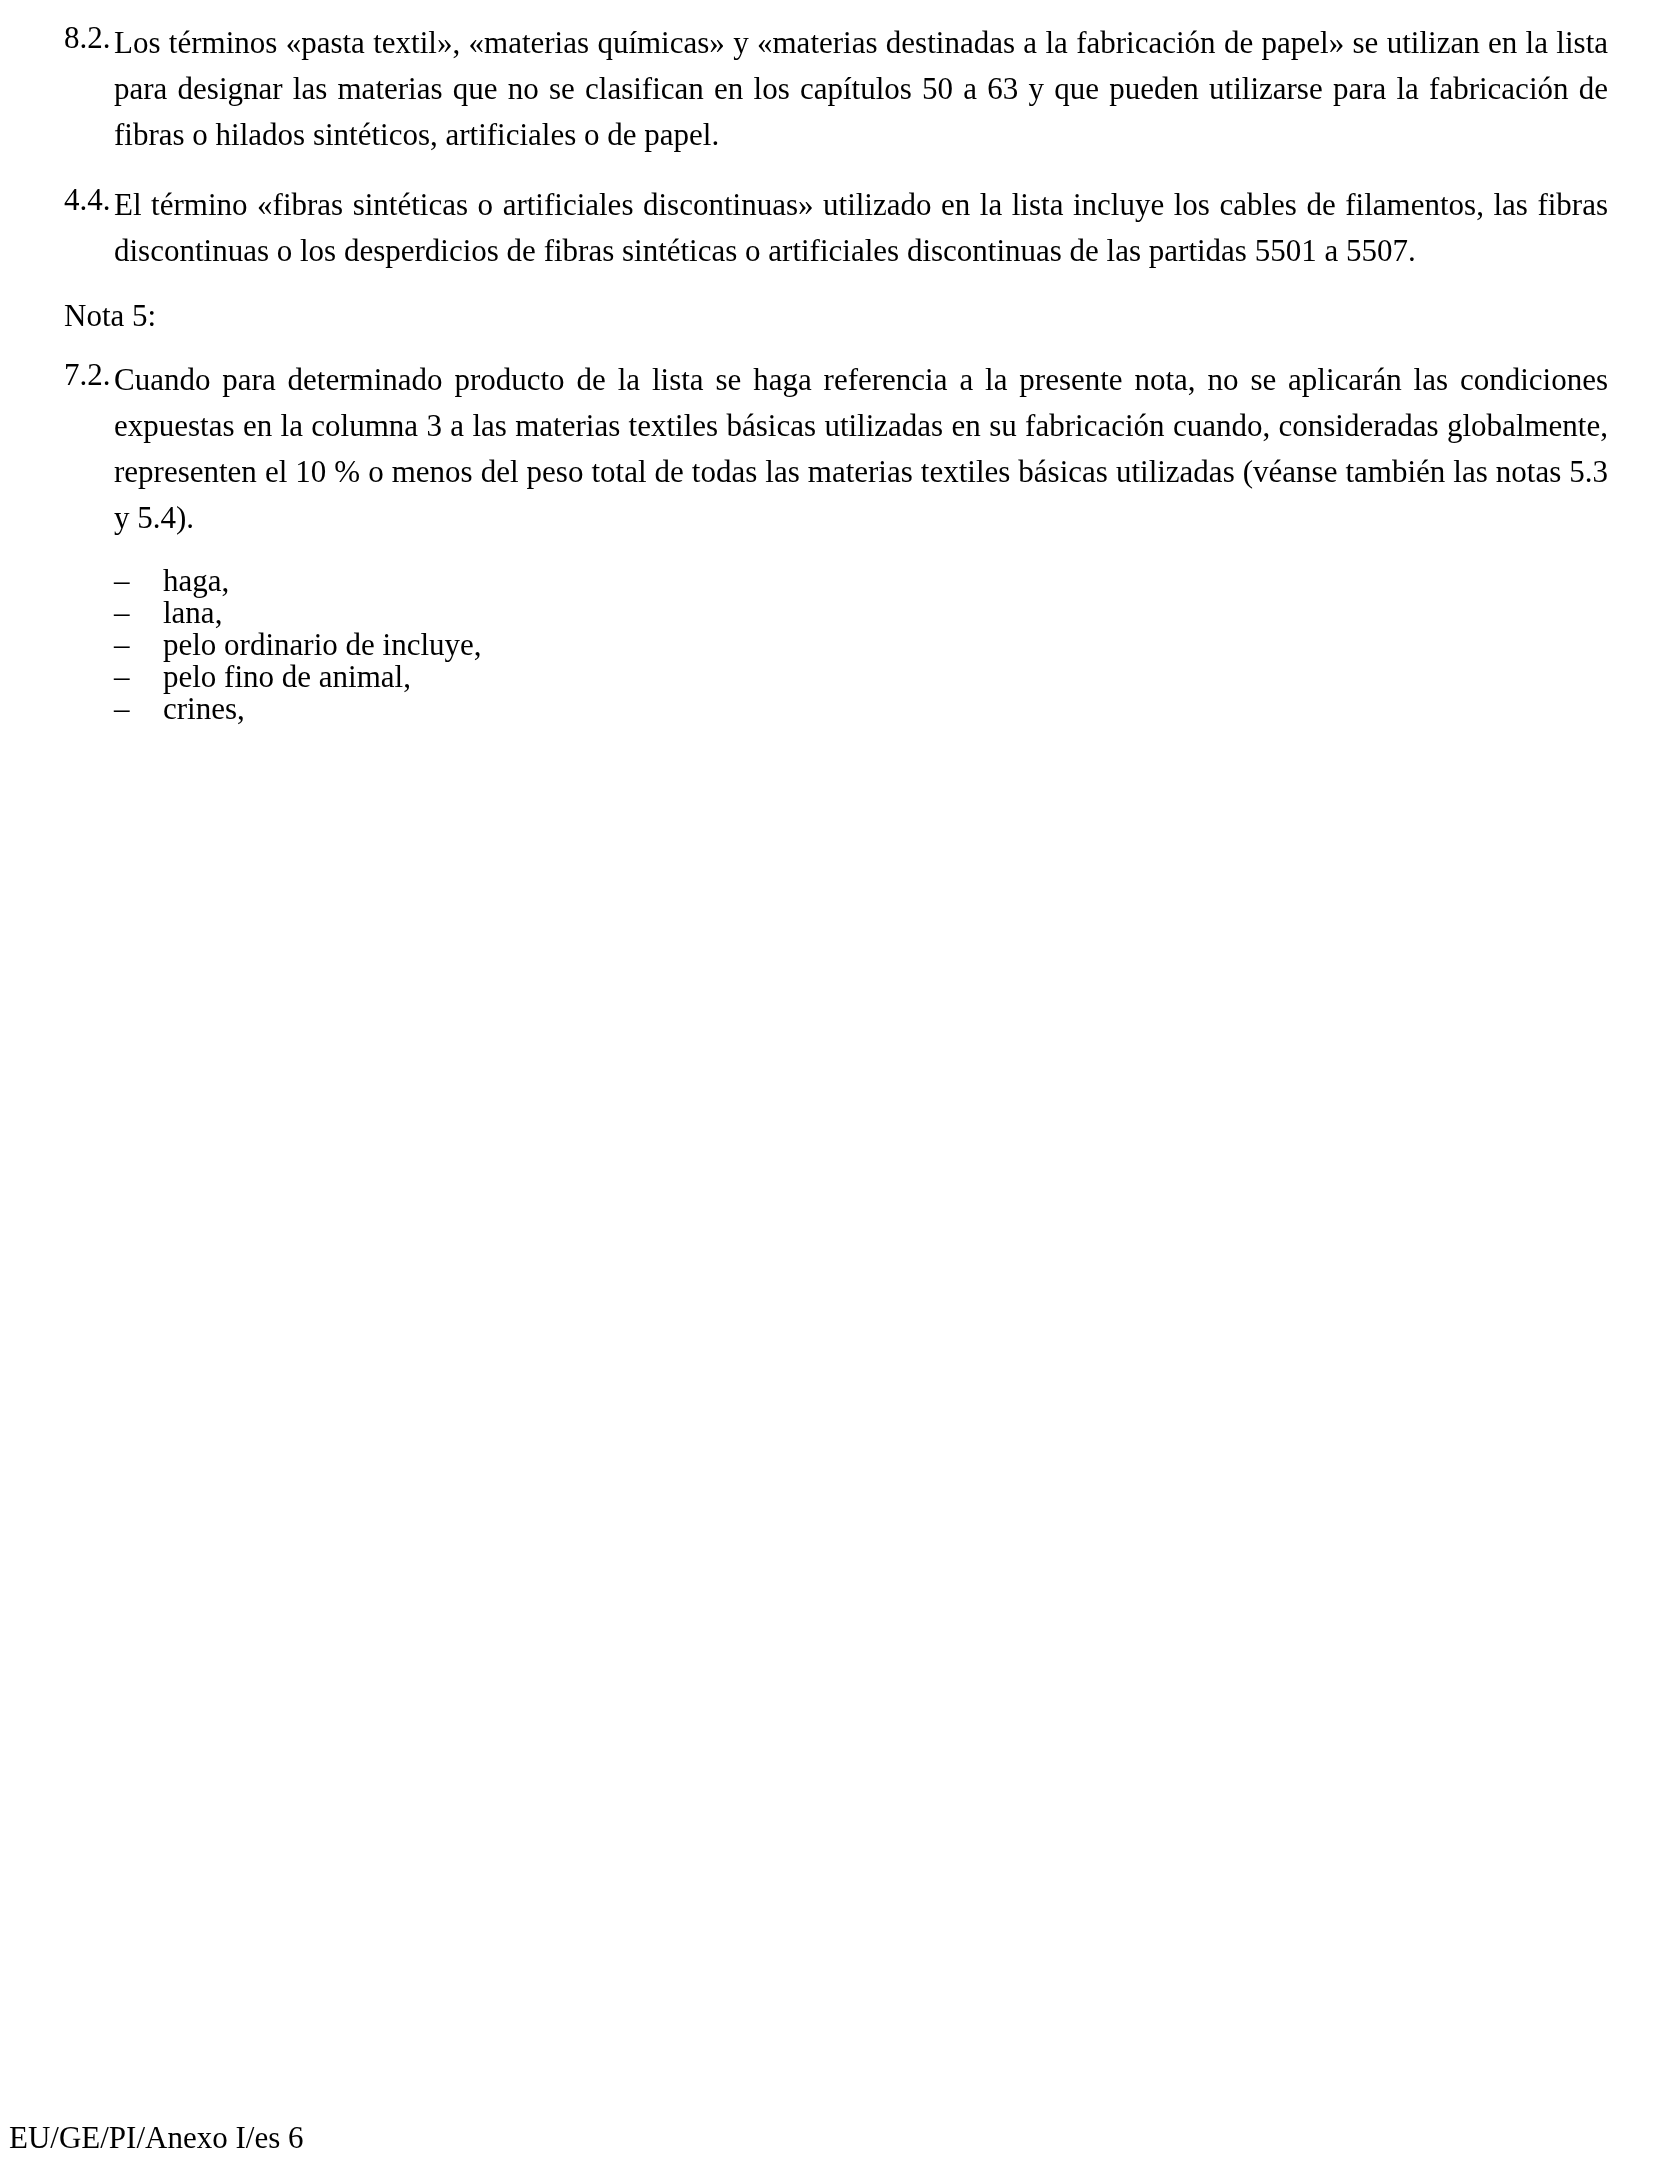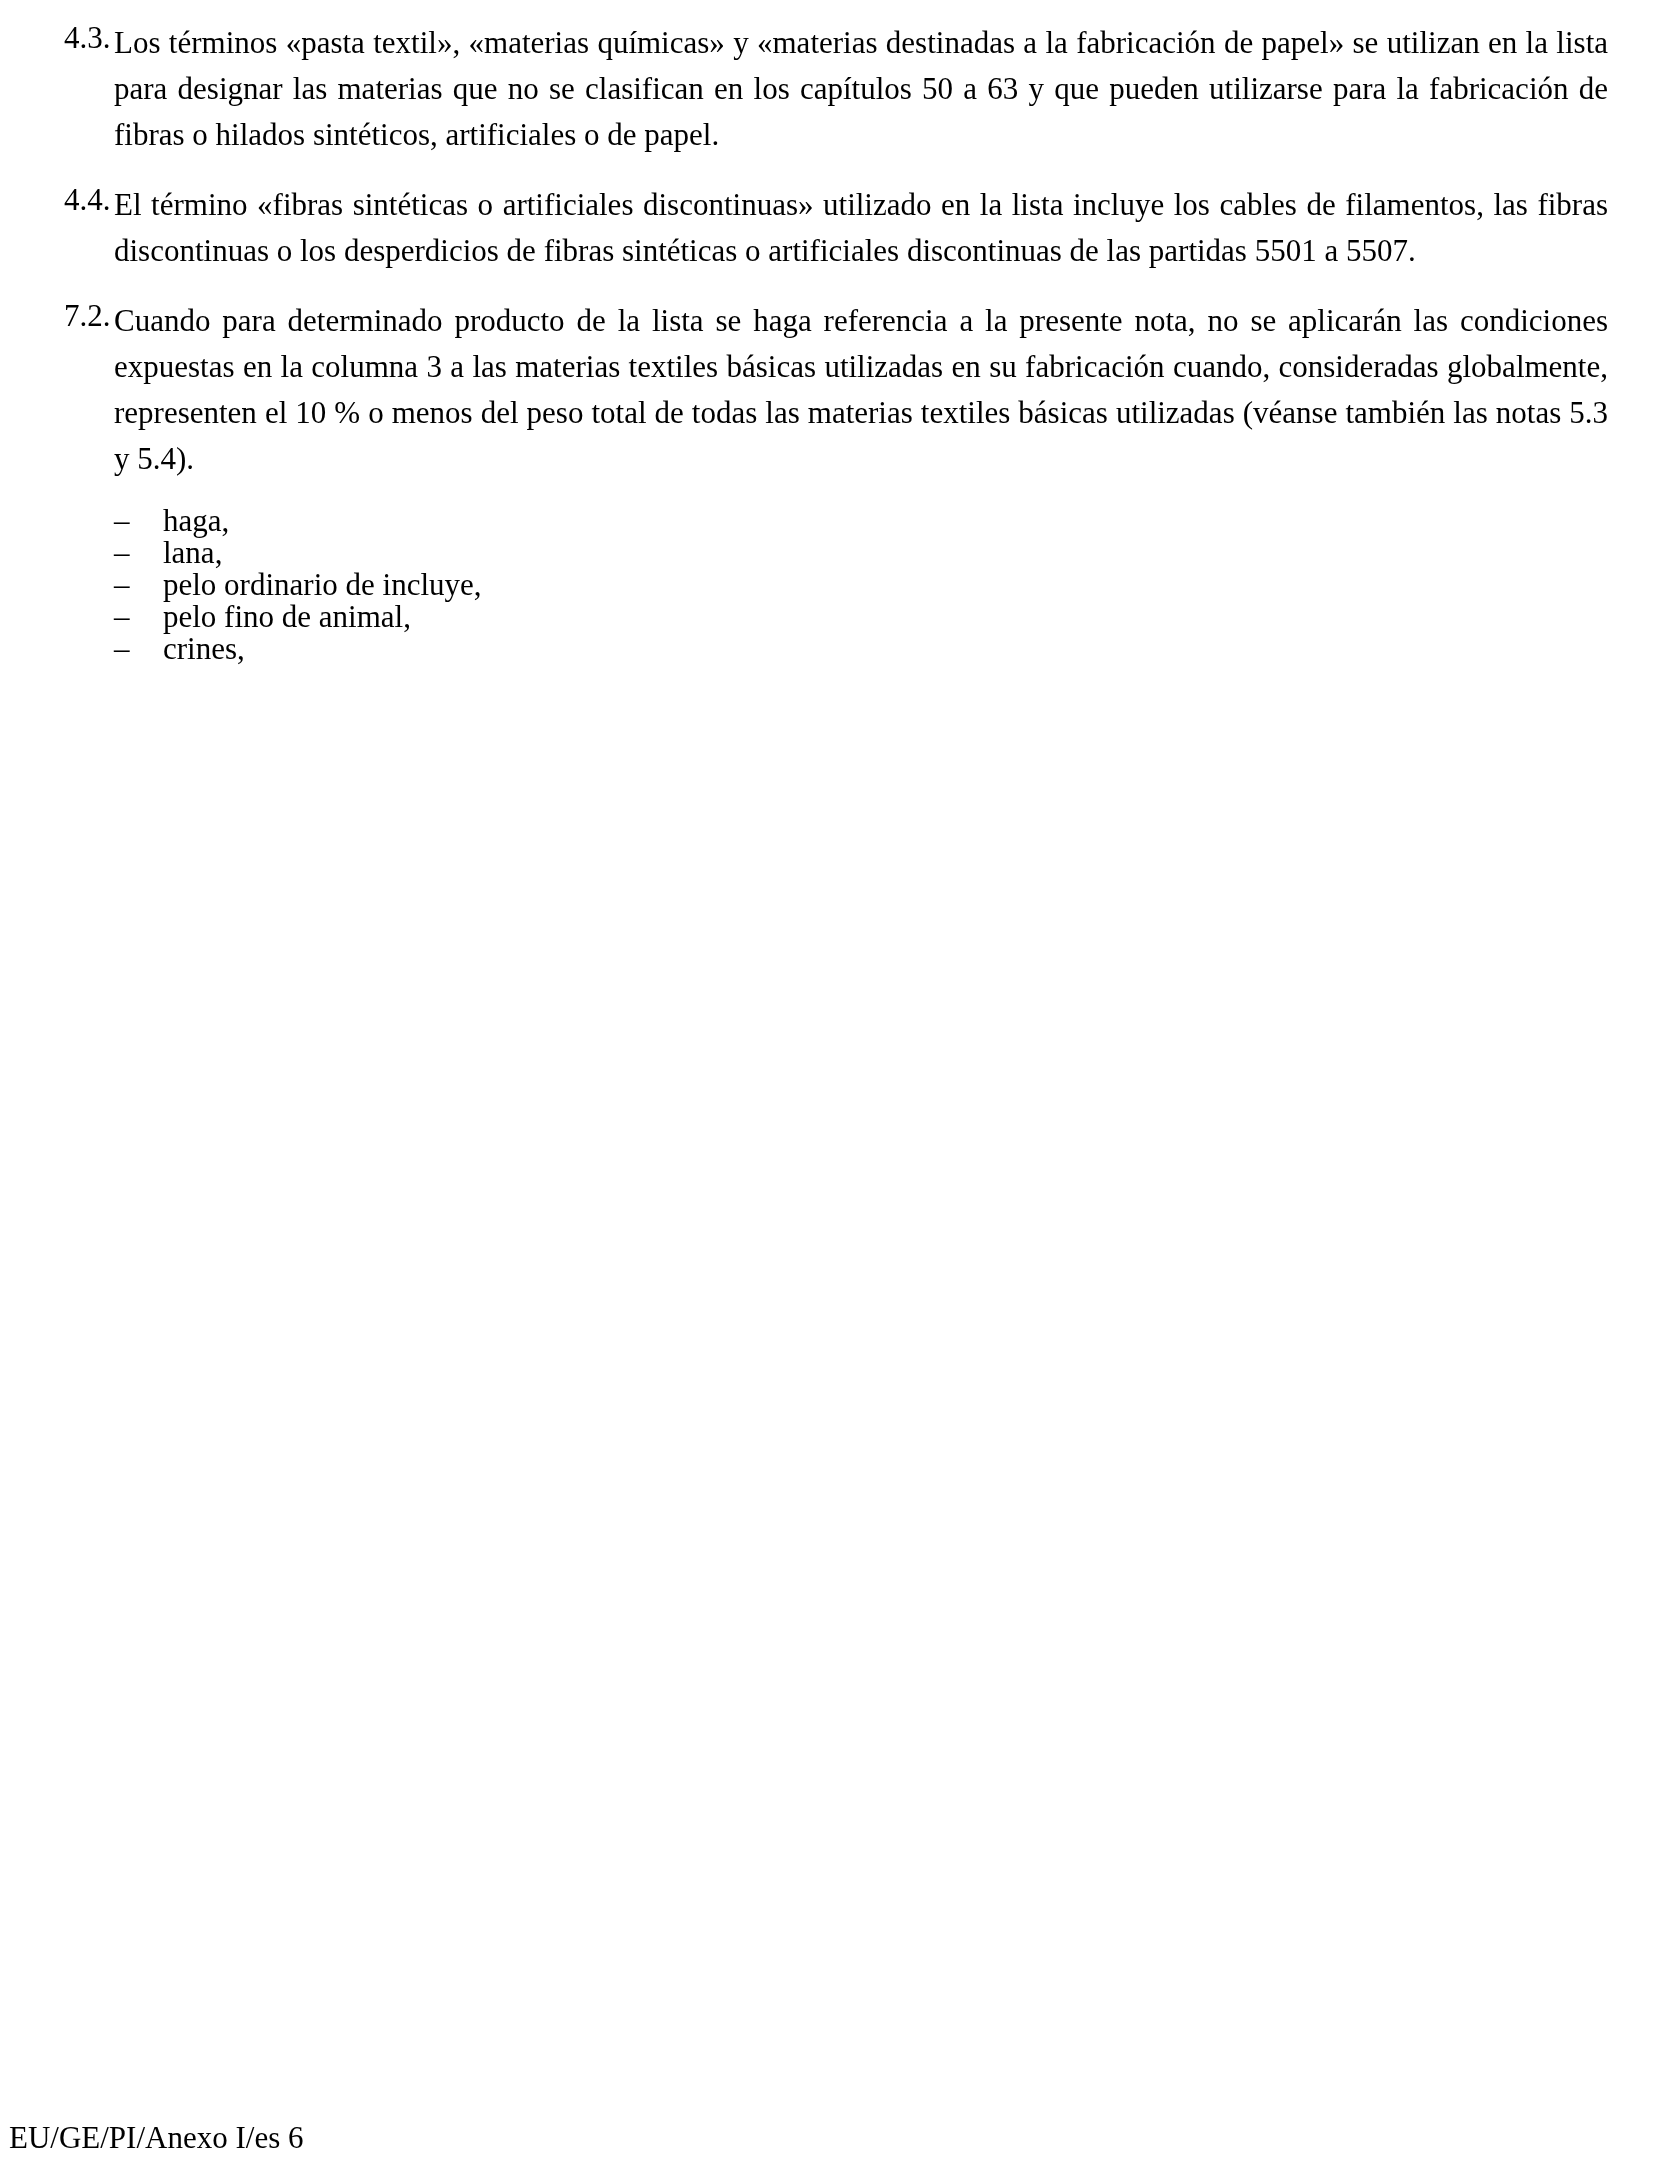--- a/index.html
+++ b/index.html
@@ -63,29 +63,30 @@
     line-height: 36px;
     margin-top: 20px;
   }
 </style>
 </head>
 <body>
 
 <div class="page">
 
   <div class="para">
-    <span class="num">4.3.</span>
+    <span class="num">8.2.</span>
     <div class="ptext">Los términos «pasta textil», «materias químicas» y «materias destinadas a la fabricación de papel» se utilizan en la lista para designar las materias que no se clasifican en los capítulos 50 a 63 y que pueden utilizarse para la fabricación de fibras o hilados sintéticos, artificiales o de papel.</div>
   </div>
 
   <div class="para">
     <span class="num">4.4.</span>
     <div class="ptext">El término «fibras sintéticas o artificiales discontinuas» utilizado en la lista incluye los cables de filamentos, las fibras discontinuas o los desperdicios de fibras sintéticas o artificiales discontinuas de las partidas 5501 a 5507.</div>
   </div>
 
+  <div class="heading">Nota 5:</div>
 
   <div class="para">
     <span class="num">7.2.</span>
     <div class="ptext">Cuando para determinado producto de la lista se haga referencia a la presente nota, no se aplicarán las condiciones expuestas en la columna 3 a las materias textiles básicas utilizadas en su fabricación cuando, consideradas globalmente, representen el 10 % o menos del peso total de todas las materias textiles básicas utilizadas (véanse también las notas 5.3 y 5.4).</div>
   </div>
 
 
 
   <div class="list">
     <div class="list-item">

